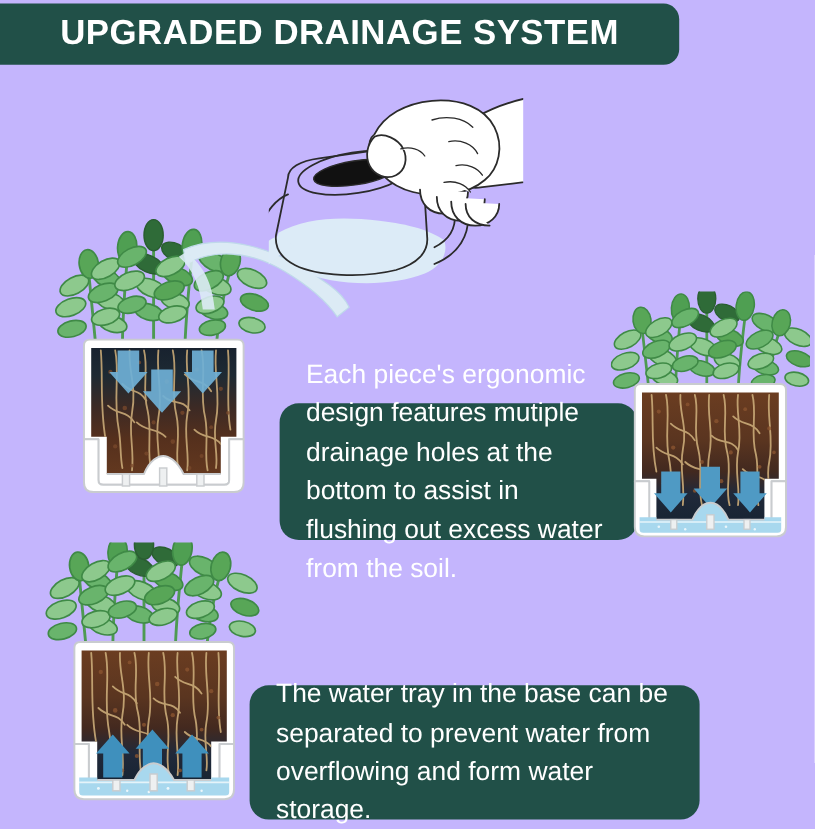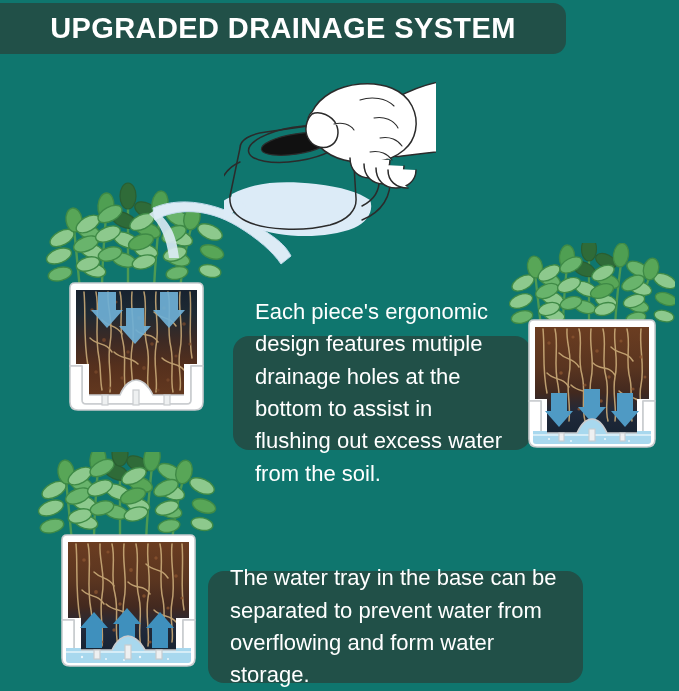--- a/index.html
+++ b/index.html
@@ -15,21 +15,21 @@
     overflow: hidden;
     font-family: "Liberation Sans", sans-serif;
     -webkit-font-smoothing: antialiased;
   }
 
   #infographic {
     position: absolute;
     inset: 0;
     width: 679px;
     height: 691px;
-    background: #0f766e;
+    background: #c4b5fd;
   }
 
   
   .header-banner {
     position: absolute;
     left: -14px;
     top: 3px;
     width: 580px;
     height: 51px;
     background: #215048;

